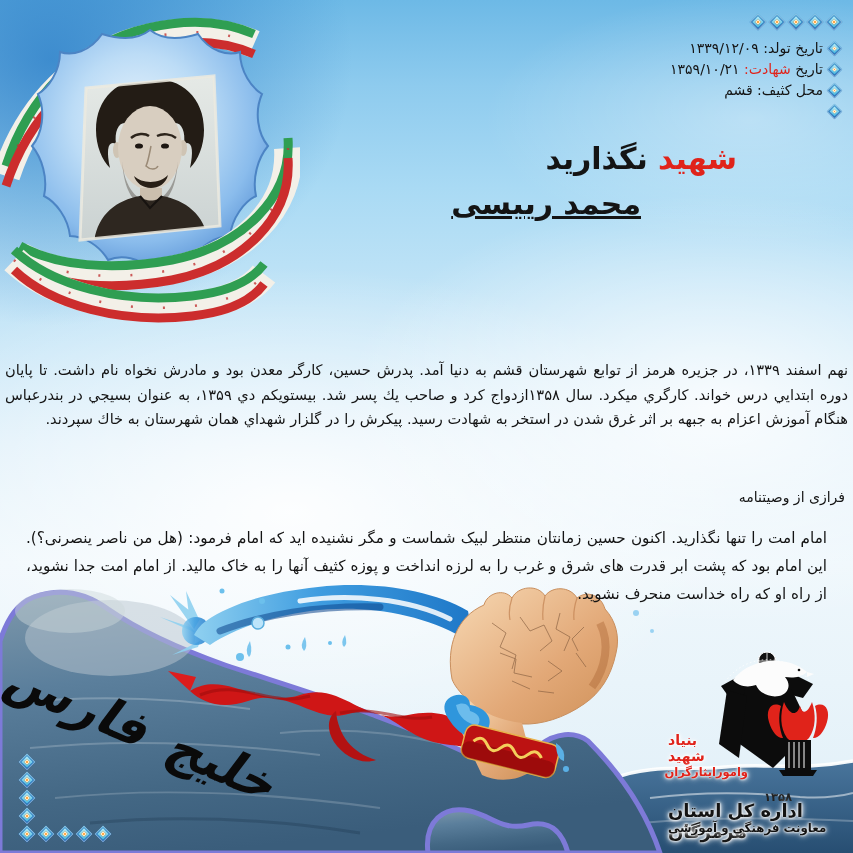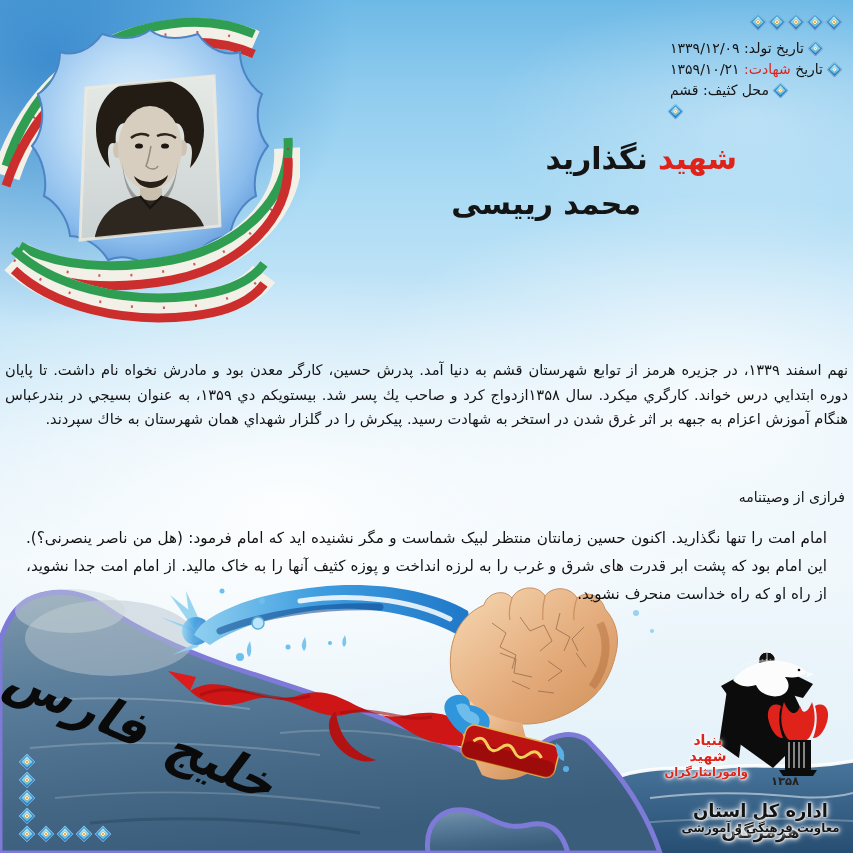--- a/index.html
+++ b/index.html
@@ -17,41 +17,41 @@
   .fa{direction:rtl;text-align:right;}
   .red{color:#e0231a;}
   
   .dmd{position:relative;display:inline-block;width:12px;height:12px;flex:0 0 12px;
        transform:rotate(45deg);background:linear-gradient(135deg,#3f9fd4,#1b5fae);
        box-shadow:inset 0 0 0 1px rgba(255,255,255,.4);}
   .dmd::before{content:"";position:absolute;inset:2px;background:linear-gradient(135deg,#b8ecf8,#45b4de);}
   .dmd::after{content:"";position:absolute;inset:4px;background:#ff9c2e;box-shadow:inset 0 0 0 1px #fff6e0;}
   .tr-row{top:16px;right:13px;display:flex;gap:7px;z-index:7;}
   .info{top:38px;right:13px;z-index:7;font-size:14px;line-height:21px;}
-  .info-line{display:flex;align-items:center;gap:6px;direction:rtl;justify-content:flex-end;height:21px;}
+  .info-line{display:flex;align-items:center;gap:6px;direction:rtl;justify-content:flex-start;height:21px;}
   .info-line .dmd{width:11px;height:11px;flex-basis:11px;}
   .title-block{top:140px;right:116px;z-index:5;font-weight:bold;font-size:30px;line-height:38px;}
-  .title-line2{margin-top:7px;margin-left:4px;margin-right:96px;}
+  .title-line2{margin-top:7px;margin-left:4px;margin-right:96px;text-decoration:underline;}
   .heading-block{top:280px;right:8px;z-index:5;font-size:16.5px;line-height:26px;}
   .bio-par{top:358px;left:5px;right:5px;z-index:5;margin:0;font-size:14.6px;line-height:24.5px;text-align:justify;direction:rtl;}
   .will-head{top:489px;right:8px;z-index:5;font-size:14px;}
   .will-par{top:524px;left:26px;right:26px;z-index:5;margin:0;font-size:15.2px;line-height:28px;text-align:justify;direction:rtl;}
   .photo-wrap{left:0;top:0;width:300px;height:330px;z-index:4;}
   .scene{left:0;top:583px;width:853px;height:270px;pointer-events:none;}
   .s1{z-index:1;} .s2{z-index:3;}
   .gulf-label{left:30px;top:652px;z-index:2;font-size:50px;font-weight:bold;color:#0a0a0a;
       letter-spacing:-3px;word-spacing:8px;direction:rtl;
       transform:rotate(23deg) skewX(-14deg);transform-origin:0 0;white-space:nowrap;}
-  .logo{left:668px;top:642px;width:185px;height:206px;z-index:6;text-align:center;direction:rtl;}
+  .logo{left:668px;top:642px;width:185px;height:206px;z-index:6;text-align:left;direction:rtl;}
   .emblem{position:absolute;right:10px;top:4px;width:152px;height:132px;}
   .halo{text-shadow:0 0 2px #fff,0 0 3px #fff,0 0 5px #fff,0 0 7px rgba(255,255,255,.9);}
   .l-red{position:absolute;left:0;top:90px;width:80px;color:#e0231a;font-weight:bold;
          font-size:14px;line-height:16px;}
   .l-red .l3{font-size:11.5px;letter-spacing:-.5px;}
-  .l-year{position:absolute;left:96px;top:132px;width:42px;font-size:11.5px;font-weight:bold;color:#222;}
+  .l-year{position:absolute;left:96px;top:148px;width:42px;font-size:11.5px;font-weight:bold;color:#222;}
   .l-org{position:absolute;left:0;right:0;top:158px;font-size:18px;font-weight:bold;color:#131313;}
   .l-dept{position:absolute;left:0;right:0;top:179px;font-size:11.8px;font-weight:bold;color:#131313;}
   .bl-col{left:21px;bottom:13px;display:flex;flex-direction:column;gap:6px;z-index:7;}
   .bl-row{left:21px;bottom:13px;display:flex;gap:7px;z-index:7;}
 </style>
 </head>
 <body>
 
 <div class="canvas">
 

